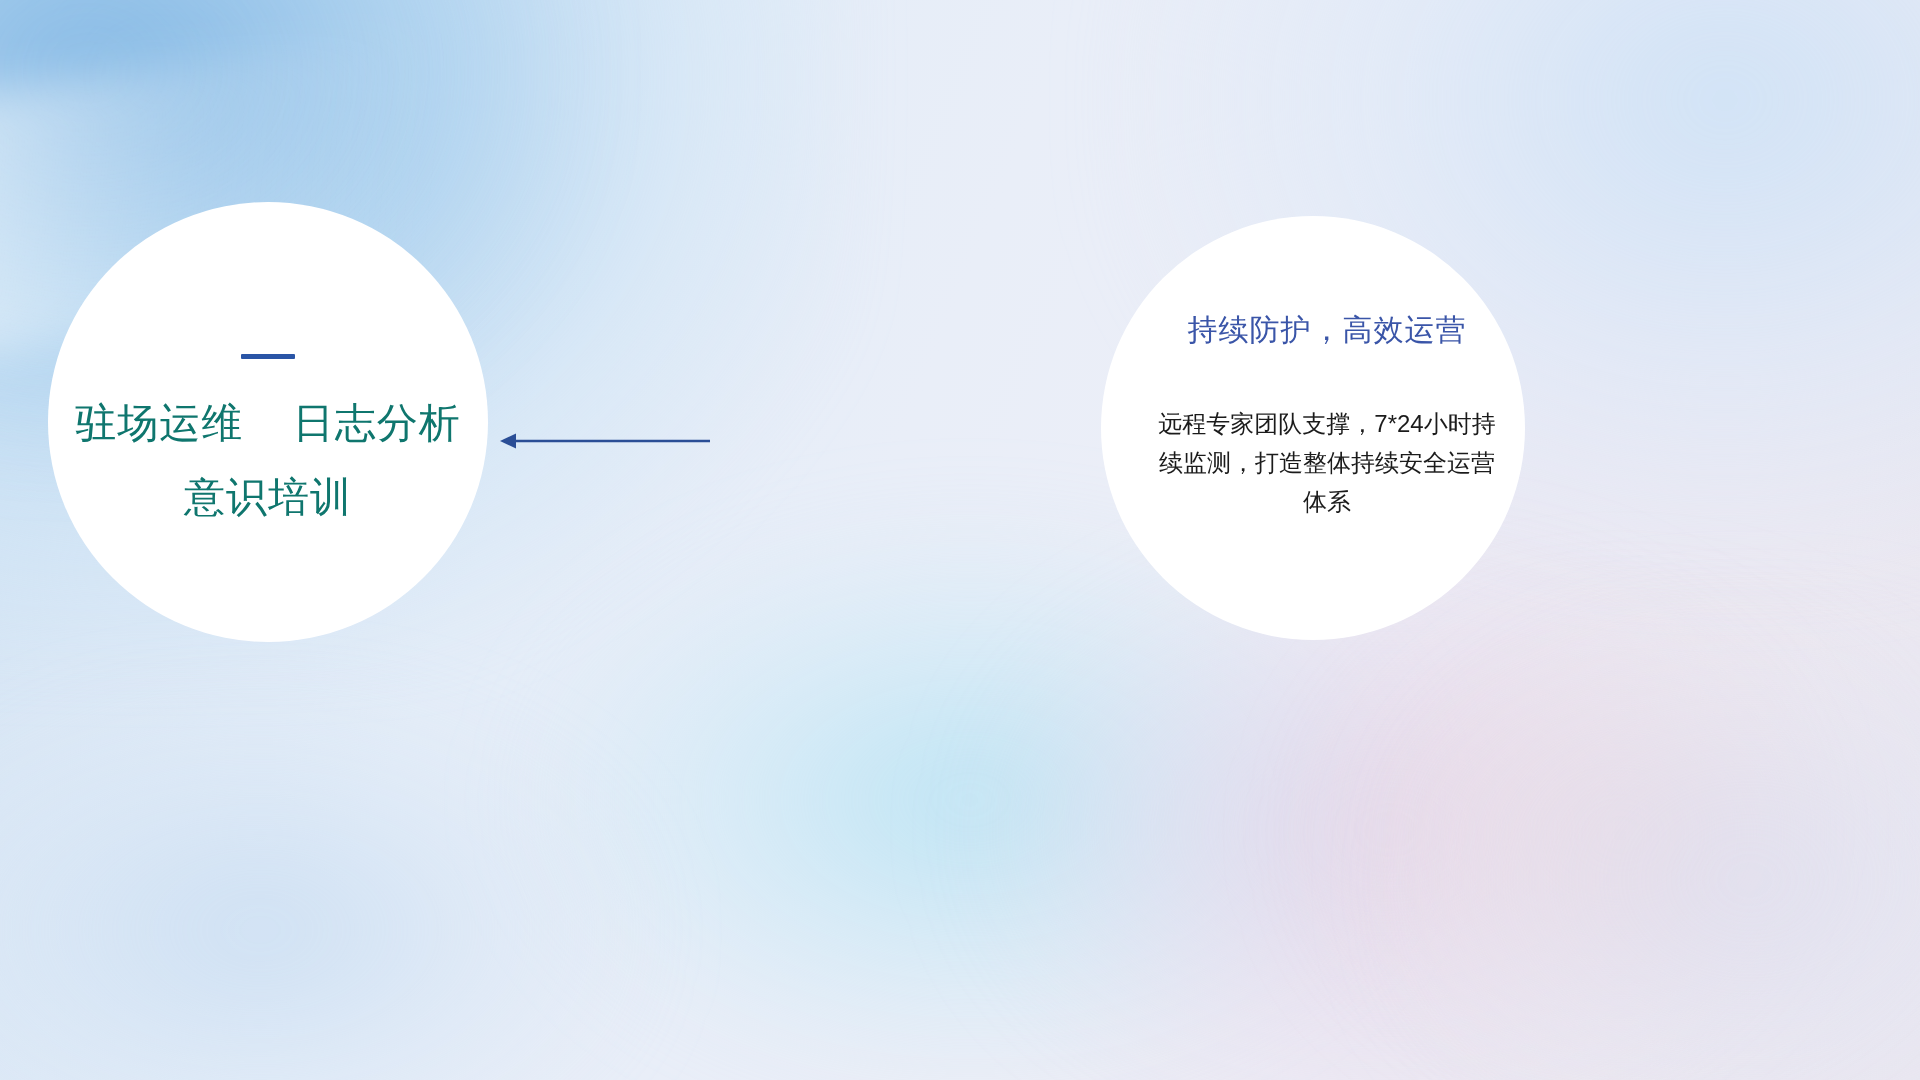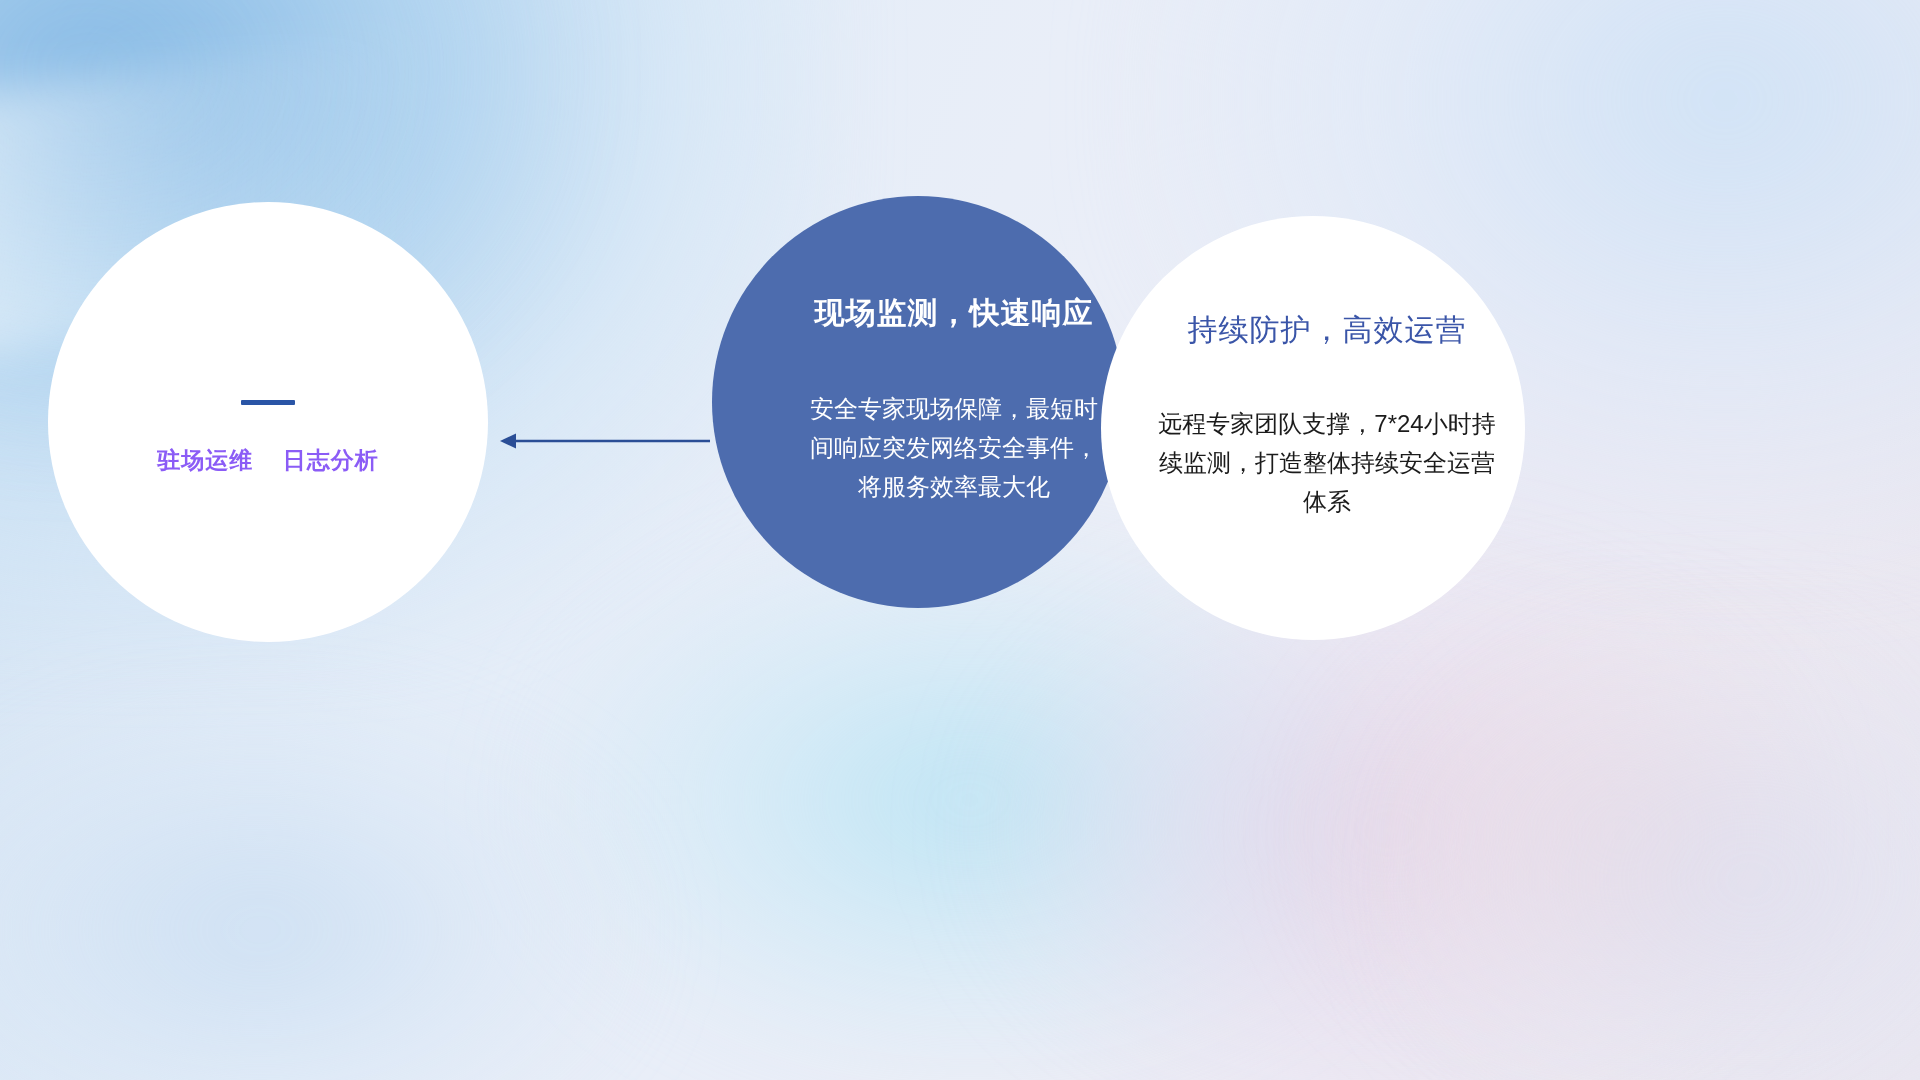--- a/index.html
+++ b/index.html
@@ -167,23 +167,23 @@
     transform: translateY(14px);
   }
   .accent-dash {
     width: 54px;
     height: 5px;
     background: #2a55a6;
     margin: 0 auto 44px auto;
     border-radius: 1px;
   }
   .left-line {
-    font-size: 23px;
-    font-weight: bold;
-    color: #8b5cf6;
+    font-size: 41px;
+    font-weight: normal;
+    color: #0f766e;
     letter-spacing: 1px;
     line-height: 1.0;
     margin-bottom: 33px;
     white-space: pre;
   }
   .left-line:last-child { margin-bottom: 0; }
 
   
   .mid-inner {
     width: 100%;
@@ -258,29 +258,24 @@
 
   <svg id="arrow" viewBox="0 0 220 46">
     <line x1="218" y1="23" x2="16" y2="23" stroke="#2a4e96" stroke-width="2.6"></line>
     <polygon points="8,23 24,15.5 24,30.5" fill="#2a4e96"></polygon>
   </svg>
 
   <div class="circle" id="circle-left">
     <div class="left-inner">
       <div class="accent-dash"></div>
       <div class="left-line">驻场运维    日志分析</div>
+      <div class="left-line">意识培训</div>
     </div>
   </div>
 
-  <div class="circle" id="circle-middle">
-    <div class="mid-inner">
-      <div class="mid-title">现场监测，快速响应</div>
-      <div class="mid-body">安全专家现场保障，最短时间响应突发网络安全事件，将服务效率最大化</div>
-    </div>
-  </div>
 
   <div class="circle" id="circle-right">
     <div class="right-inner">
       <div class="right-title">持续防护，高效运营</div>
       <div class="right-body">远程专家团队支撑，7*24小时持续监测，打造整体持续安全运营体系</div>
     </div>
   </div>
 
 </div>
 

